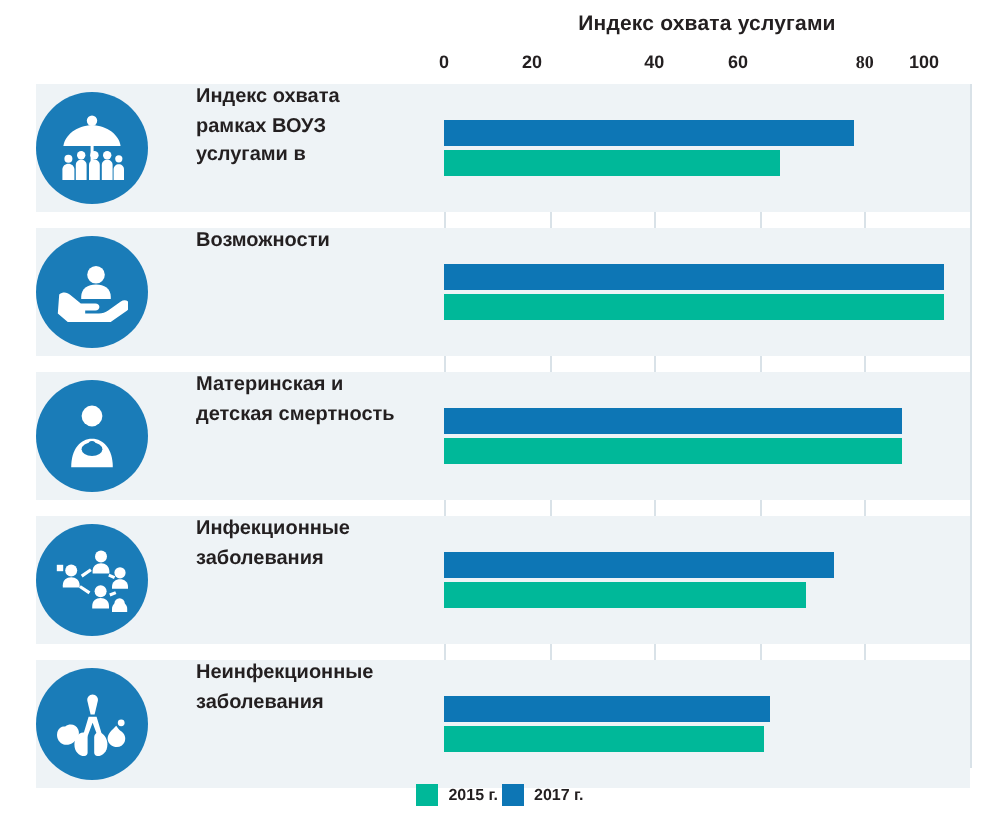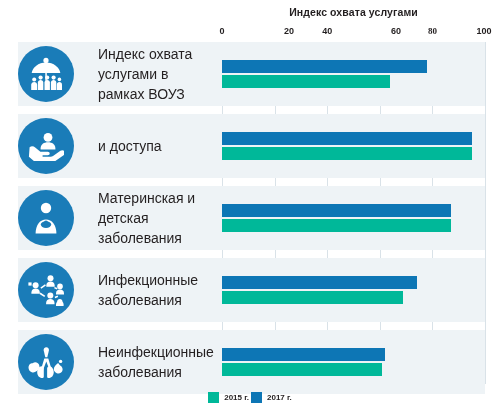--- a/index.html
+++ b/index.html
@@ -74,23 +74,22 @@
     display: flex;
     align-items: center;
     justify-content: center;
   }
   .icon-badge svg { display: block; }
   .cat-label {
     position: absolute;
     left: 98px; top: 0;
     width: 116px; height: 64px;
     display: flex;
-    align-items: center;
-    font-size: 14px;
-    font-weight: 400;
+    font-size: 10px;
+    font-weight: 700;
     line-height: 1.45;
     color: #231f20;
   }
   .bars {
     position: absolute;
     left: 222px; top: 0;
     width: 263px; height: 64px;
   }
   .bar {
     position: absolute;
@@ -128,25 +127,25 @@
 </style>
 </head>
 <body>
 
 <div id="chart-root">
 
   <div class="chart-title">Индекс охвата услугами</div>
 
   <div class="axis-ticks">
       <div class="tick-label" style="left: 222px;">0</div>
-      <div class="tick-label" style="left: 289px;">20</div>
+      <div class="tick-label" style="left: 266px;">20</div>
       <div class="tick-label" style="left: 327.2px;">40</div>
-      <div class="tick-label" style="left: 396px; text-align: right;">60</div>
+      <div class="tick-label" style="left: 369px; text-align: right;">60</div>
       <div class="tick-label" style="left: 432.4px; font-family: Liberation Serif, serif;">80</div>
-      <div class="tick-label" style="left: 484px;">100</div>
+      <div class="tick-label" style="left: 462px;">100</div>
     </div>
 
   <div class="plot-area">
       <div class="gridline" style="left: 0px;"></div>
       <div class="gridline" style="left: 52.6px;"></div>
       <div class="gridline" style="left: 105.2px;"></div>
       <div class="gridline" style="left: 157.8px;"></div>
       <div class="gridline" style="left: 210.4px;"></div>
       <div class="gridline" style="left: 263px;"></div>
     </div>
@@ -167,62 +166,62 @@
         <path d="M16.5 33v-7.4c0-1.7 1.2-2.7 2.7-2.7s2.7 1 2.7 2.7V33h-5.4z" fill="#ffffff"></path>
         <circle cx="25.6" cy="20.6" r="2.1" fill="#ffffff"></circle>
         <path d="M22.9 33v-7.4c0-1.7 1.2-2.7 2.7-2.7s2.7 1 2.7 2.7V33h-5.4z" fill="#ffffff"></path>
         <circle cx="31.4" cy="22.4" r="1.8" fill="#ffffff"></circle>
         <path d="M28.8 33v-5.3c0-1.6 1.2-2.6 2.6-2.6s2.6 1 2.6 2.6V33h-5.2z" fill="#ffffff"></path>
       </svg>
         </div>
         <div class="cat-label">
           <div>
             <div>Индекс охвата</div>
+            <div>рамках ВОУЗ</div>
             <div>услугами в</div>
-            <div>рамках ВОУЗ</div>
           </div>
         </div>
         <div class="bars">
           <div class="bar bar-2017" title="78" style="width: 205.14px; background: rgb(13, 118, 181);"></div>
           <div class="bar bar-2015" title="64" style="width: 168.32px; background: rgb(0, 184, 153);"></div>
         </div>
       </div>
       <div class="row" style="top: 114px;">
         <div class="row-band"></div>
         <div class="icon-badge">
           <svg width="36" height="30" viewBox="0 0 36 30">
         <circle cx="20" cy="6.4" r="4.4" fill="#ffffff"></circle>
         <path d="M12.6 17.4c0-4.2 3.3-6.2 7.4-6.2s7.4 2 7.4 6.2v1.1H12.6v-1.1z" fill="#ffffff"></path>
         <path d="M1.6 16.2c1.9-1.4 4-1.1 5.6.3l5.2 4.3h7.3c1.2 0 2 .7 2 1.7s-.8 1.7-2 1.7h-5.1v1.5h6.9c1.7 0 3.2-.5 4.6-1.5l6.3-4.4c1.4-1 3.2-.8 4.1.5.9 1.3.5 2.9-.9 3.9l-7.9 5.6c-1.6 1.1-3.3 1.7-5.3 1.7H9.7c-1.4 0-2.6-.4-3.6-1.3l-5.2-4.5 .7-9.5z" fill="#ffffff"></path>
       </svg>
         </div>
         <div class="cat-label">
           <div>
-            <div>и доступа</div>
+            <div>Возможности</div>
           </div>
         </div>
         <div class="bars">
           <div class="bar bar-2017" title="95" style="width: 249.85px; background: rgb(13, 118, 181);"></div>
           <div class="bar bar-2015" title="95" style="width: 249.85px; background: rgb(0, 184, 153);"></div>
         </div>
       </div>
       <div class="row" style="top: 186px; padding-left: 12px;">
         <div class="row-band"></div>
         <div class="icon-badge">
           <svg width="30" height="32" viewBox="0 0 30 32">
         <circle cx="15" cy="6" r="5.2" fill="#ffffff"></circle>
         <path d="M4.6 31.6c0-9 4.6-14.2 10.4-14.2s10.4 5.2 10.4 14.2H4.6z" fill="#ffffff"></path>
         <ellipse cx="15" cy="22.6" rx="5.2" ry="3.4" fill="#1a7cb8"></ellipse>
         <circle cx="15" cy="20.4" r="1.9" fill="#1a7cb8"></circle>
       </svg>
         </div>
         <div class="cat-label">
           <div>
             <div>Материнская и</div>
-            <div>детская заболевания</div>
+            <div>детская смертность</div>
           </div>
         </div>
         <div class="bars">
           <div class="bar bar-2017" title="87" style="width: 228.81px; background: rgb(13, 118, 181);"></div>
           <div class="bar bar-2015" title="87" style="width: 228.81px; background: rgb(0, 184, 153);"></div>
         </div>
       </div>
       <div class="row" style="top: 258px;">
         <div class="row-band"></div>
         <div class="icon-badge">

